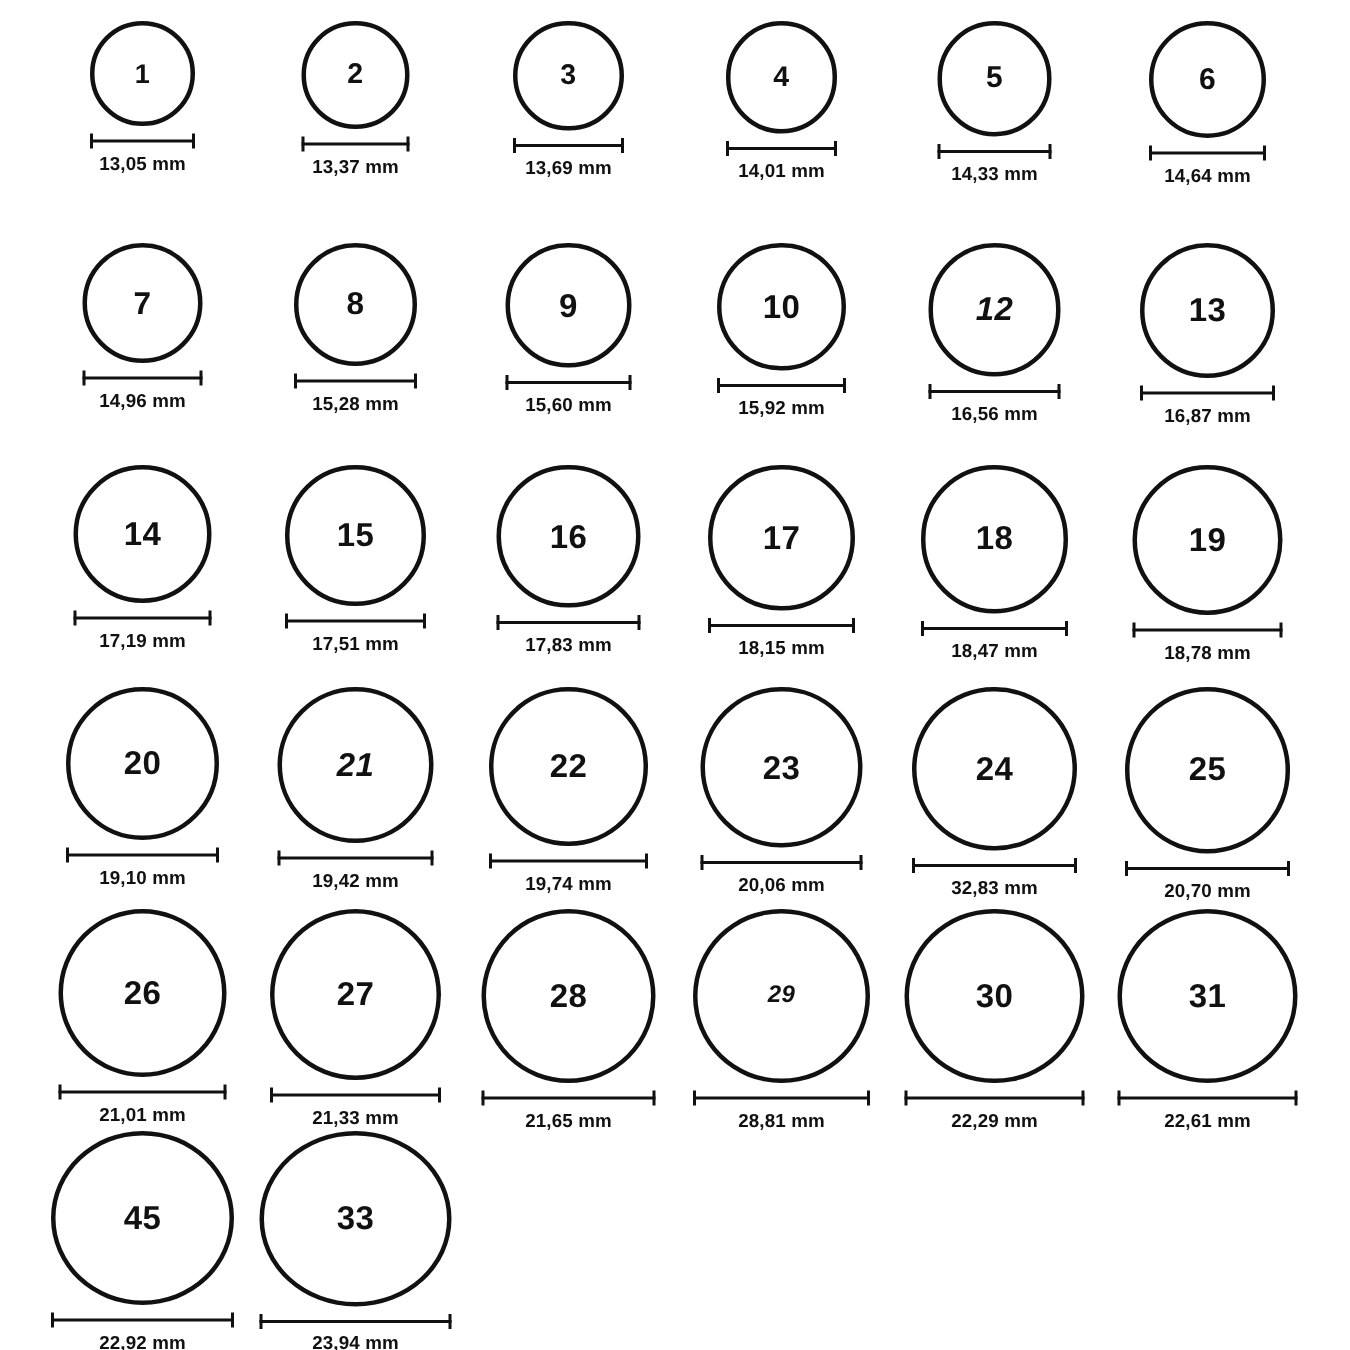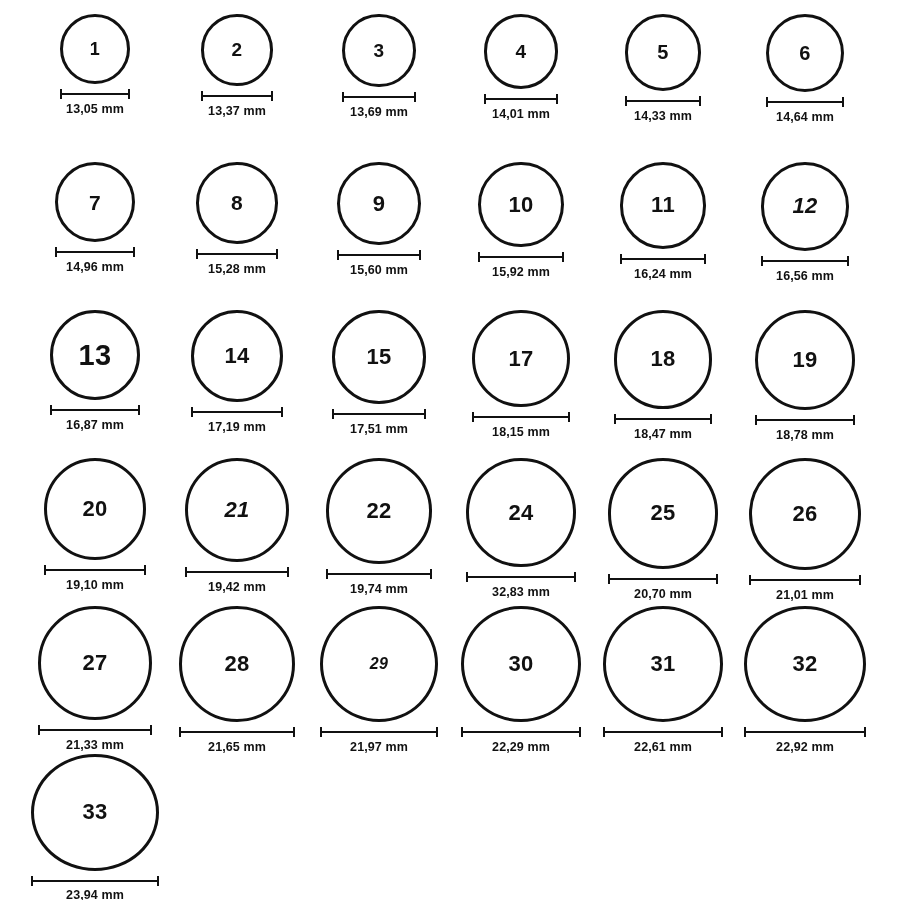--- a/index.html
+++ b/index.html
@@ -192,44 +192,33 @@
           <span class="ring-number" style="font-size: 22px;">10</span>
         </div>
         <div class="measure" style="width: 85.172px;">
           <span class="bar"></span>
           <span class="cap left"></span>
           <span class="cap right"></span>
         </div>
         <div class="size-label">15,92 mm</div>
       </div>
       <div class="cell">
-        <div class="ring" style="width: 86.884px; height: 86.884px;">
-          <span class="ring-number" style="font-size: 22px;">11</span>
-        </div>
-        <div class="measure" style="width: 86.884px;">
-          <span class="bar"></span>
-          <span class="cap left"></span>
-          <span class="cap right"></span>
-        </div>
-        <div class="size-label">16,24 mm</div>
-      </div>
-      <div class="cell">
         <div class="ring" style="width: 88.596px; height: 88.596px; font-style: italic;">
           <span class="ring-number" style="font-size: 22px;">12</span>
         </div>
         <div class="measure" style="width: 88.596px;">
           <span class="bar"></span>
           <span class="cap left"></span>
           <span class="cap right"></span>
         </div>
         <div class="size-label">16,56 mm</div>
       </div>
       <div class="cell">
         <div class="ring" style="width: 90.2545px; height: 90.2545px;">
-          <span class="ring-number" style="font-size: 29px;">13</span>
+          <span class="ring-number" style="font-size: 22px;">13</span>
         </div>
         <div class="measure" style="width: 90.2545px;">
           <span class="bar"></span>
           <span class="cap left"></span>
           <span class="cap right"></span>
         </div>
         <div class="size-label">16,87 mm</div>
       </div>
       <div class="cell">
         <div class="ring" style="width: 91.9665px; height: 91.9665px;">
@@ -247,20 +236,31 @@
           <span class="ring-number" style="font-size: 22px;">15</span>
         </div>
         <div class="measure" style="width: 93.6785px;">
           <span class="bar"></span>
           <span class="cap left"></span>
           <span class="cap right"></span>
         </div>
         <div class="size-label">17,51 mm</div>
       </div>
       <div class="cell">
+        <div class="ring" style="width: 95.3905px; height: 95.3905px;">
+          <span class="ring-number" style="font-size: 22px;">16</span>
+        </div>
+        <div class="measure" style="width: 95.3905px;">
+          <span class="bar"></span>
+          <span class="cap left"></span>
+          <span class="cap right"></span>
+        </div>
+        <div class="size-label">17,83 mm</div>
+      </div>
+      <div class="cell">
         <div class="ring" style="width: 97.1025px; height: 97.1025px;">
           <span class="ring-number" style="font-size: 22px;">17</span>
         </div>
         <div class="measure" style="width: 97.1025px;">
           <span class="bar"></span>
           <span class="cap left"></span>
           <span class="cap right"></span>
         </div>
         <div class="size-label">18,15 mm</div>
       </div>
@@ -313,20 +313,31 @@
           <span class="ring-number" style="font-size: 22px;">22</span>
         </div>
         <div class="measure" style="width: 105.609px;">
           <span class="bar"></span>
           <span class="cap left"></span>
           <span class="cap right"></span>
         </div>
         <div class="size-label">19,74 mm</div>
       </div>
       <div class="cell">
+        <div class="ring" style="width: 107.321px; height: 107.321px;">
+          <span class="ring-number" style="font-size: 22px;">23</span>
+        </div>
+        <div class="measure" style="width: 107.321px;">
+          <span class="bar"></span>
+          <span class="cap left"></span>
+          <span class="cap right"></span>
+        </div>
+        <div class="size-label">20,06 mm</div>
+      </div>
+      <div class="cell">
         <div class="ring" style="width: 109.033px; height: 109.033px;">
           <span class="ring-number" style="font-size: 22px;">24</span>
         </div>
         <div class="measure" style="width: 109.033px;">
           <span class="bar"></span>
           <span class="cap left"></span>
           <span class="cap right"></span>
         </div>
         <div class="size-label">32,83 mm</div>
       </div>
@@ -376,21 +387,21 @@
       </div>
       <div class="cell">
         <div class="ring" style="width: 117.539px; height: 117.539px;">
           <span class="ring-number" style="font-size: 16px; font-style: italic;">29</span>
         </div>
         <div class="measure" style="width: 117.539px;">
           <span class="bar"></span>
           <span class="cap left"></span>
           <span class="cap right"></span>
         </div>
-        <div class="size-label">21,97 mm</div>
+        <div class="size-label">28,81 mm</div>
       </div>
       <div class="cell">
         <div class="ring" style="width: 119.251px; height: 119.251px;">
           <span class="ring-number" style="font-size: 22px;">30</span>
         </div>
         <div class="measure" style="width: 119.251px;">
           <span class="bar"></span>
           <span class="cap left"></span>
           <span class="cap right"></span>
         </div>
@@ -402,21 +413,21 @@
         </div>
         <div class="measure" style="width: 120.963px;">
           <span class="bar"></span>
           <span class="cap left"></span>
           <span class="cap right"></span>
         </div>
         <div class="size-label">22,61 mm</div>
       </div>
       <div class="cell">
         <div class="ring" style="width: 122.622px; height: 122.622px;">
-          <span class="ring-number" style="font-size: 22px;">32</span>
+          <span class="ring-number" style="font-size: 22px;">45</span>
         </div>
         <div class="measure" style="width: 122.622px;">
           <span class="bar"></span>
           <span class="cap left"></span>
           <span class="cap right"></span>
         </div>
         <div class="size-label">22,92 mm</div>
       </div>
       <div class="cell">
         <div class="ring" style="width: 128.079px; height: 128.079px; text-align: center;">

